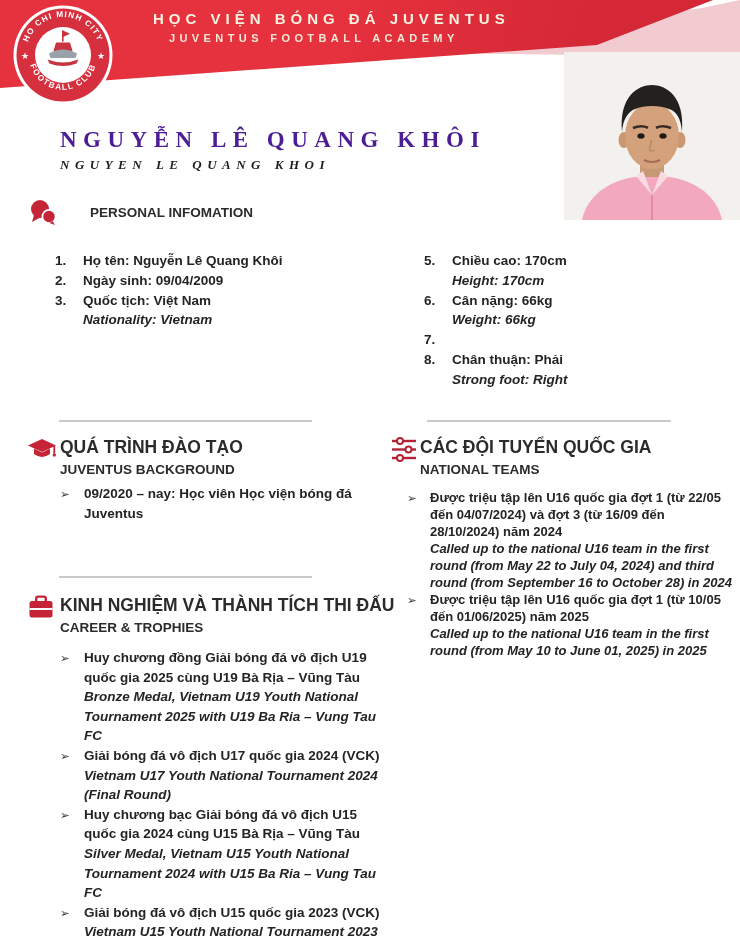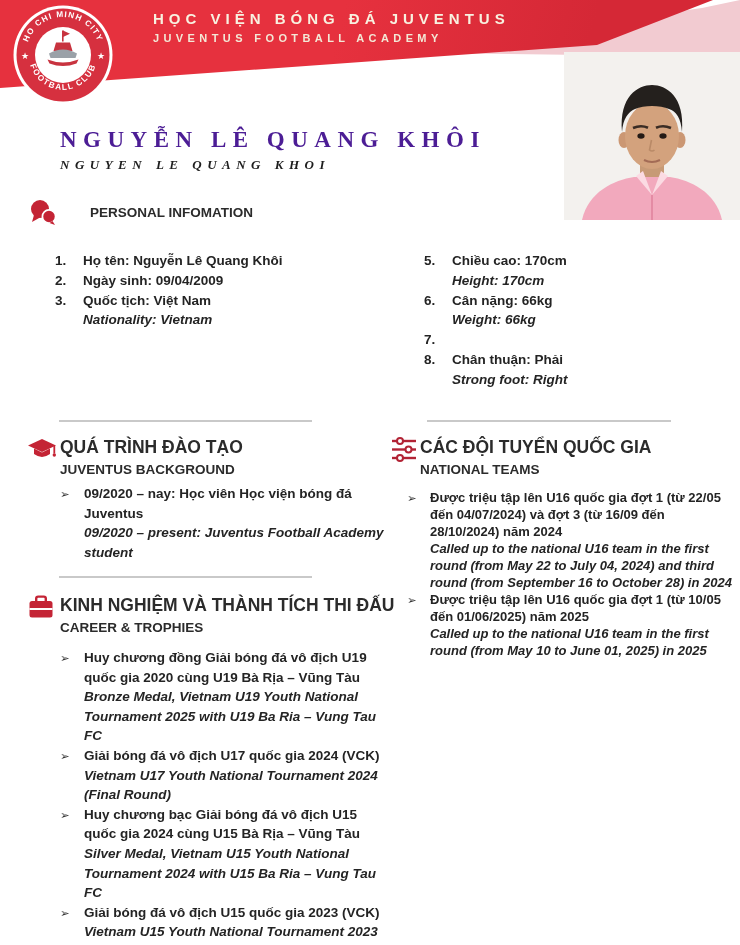--- a/index.html
+++ b/index.html
@@ -7,21 +7,21 @@
     width:740px;height:945px;background:#ffffff;position:relative;overflow:hidden;
     font-family:"Liberation Sans","DejaVu Sans",sans-serif;color:#2d2d2d;
   }
   
   .banner{position:absolute;left:0;top:0;width:740px;height:112px;}
   .shape{position:absolute;left:0;top:0;width:740px;height:112px;}
   .shape.pink{background:#f2cbd1;clip-path:polygon(418px 48px,702px 8px,740px 0px,740px 57px,424px 53px);}
   .shape.redmain{background:linear-gradient(105deg,#e6313e 45%,#d52836 78%);clip-path:polygon(0 0,713px 0,597px 45px,0 88px);}
   .banner-text{position:absolute;left:153px;top:10px;}
   .banner-title{font-size:15px;font-weight:bold;letter-spacing:5px;color:#f8f1e0;white-space:nowrap;}
-  .banner-sub{font-size:11px;font-weight:bold;letter-spacing:4.4px;color:#f3e8d6;margin-top:5px;white-space:nowrap;}
+  .banner-sub{font-size:11px;font-weight:bold;letter-spacing:4.4px;color:#f3e8d6;margin-top:5px;white-space:nowrap;margin-left:16px;}
   .club-logo{position:absolute;left:13px;top:5px;width:100px;height:100px;}
   
   .photo{position:absolute;left:564px;top:52px;width:176px;height:168px;background:#f3f1ee;}
   
   .name-vi{position:absolute;left:60px;top:127px;font-family:"Liberation Serif","DejaVu Serif",serif;
     font-weight:bold;font-size:23px;letter-spacing:6.5px;color:#4c1d95;white-space:nowrap;}
   .name-en{position:absolute;left:60px;top:157px;font-family:"Liberation Serif","DejaVu Serif",serif;
     font-weight:bold;font-style:italic;font-size:13px;letter-spacing:5.5px;color:#1e1e1e;white-space:nowrap;}
   
   .sec-icon{position:absolute;}
@@ -185,39 +185,38 @@
 </svg>
 <div class="sec-head" style="left:60px;top:437px">
   <div class="sec-title">QUÁ TRÌNH ĐÀO TẠO</div>
   <div class="sec-sub">JUVENTUS BACKGROUND</div>
 </div>
 <div class="blist" id="training-list">
   <div class="bullet">
     <span class="bmark">➢</span>
     <span class="bbody">
         <span class="vi" style="display:block">09/2020 – nay: Học viên Học viện bóng đá Juventus</span>
-        <span class="en" style="display:block">09/2020 – present: Juventus Football Academy student</span>
       </span>
   </div>
 </div>
 
 <svg class="sec-icon" style="left:28px;top:595px" width="26" height="24" viewBox="0 0 26 24">
   <rect x="8.2" y="1.6" width="9.6" height="7" rx="2" fill="none" stroke="#c42435" stroke-width="2.4"></rect>
   <rect x="1.5" y="6" width="23" height="16.5" rx="2.5" fill="#c42435"></rect>
   <rect x="1.5" y="13" width="23" height="2" fill="#ffffff"></rect>
 </svg>
 <div class="sec-head" style="left:60px;top:595px">
   <div class="sec-title">KINH NGHIỆM VÀ THÀNH TÍCH THI ĐẤU</div>
   <div class="sec-sub">CAREER &amp; TROPHIES</div>
 </div>
 <div class="blist" id="career-list">
   <div class="bullet">
     <span class="bmark">➢</span>
     <span class="bbody">
-        <span class="vi" style="display:block">Huy chương đồng Giải bóng đá vô địch U19 quốc gia 2020 cùng U19 Bà Rịa – Vũng Tàu</span>
+        <span class="vi" style="display:block">Huy chương đồng Giải bóng đá vô địch U19 quốc gia 2025 cùng U19 Bà Rịa – Vũng Tàu</span>
         <span class="en" style="display:block">Bronze Medal, Vietnam U19 Youth National Tournament 2025 with U19 Ba Ria – Vung Tau FC</span>
       </span>
   </div>
   <div class="bullet">
     <span class="bmark">➢</span>
     <span class="bbody">
         <span class="vi" style="display:block">Giải bóng đá vô địch U17 quốc gia 2024 (VCK)</span>
         <span class="en" style="display:block">Vietnam U17 Youth National Tournament 2024 (Final Round)</span>
       </span>
   </div>

